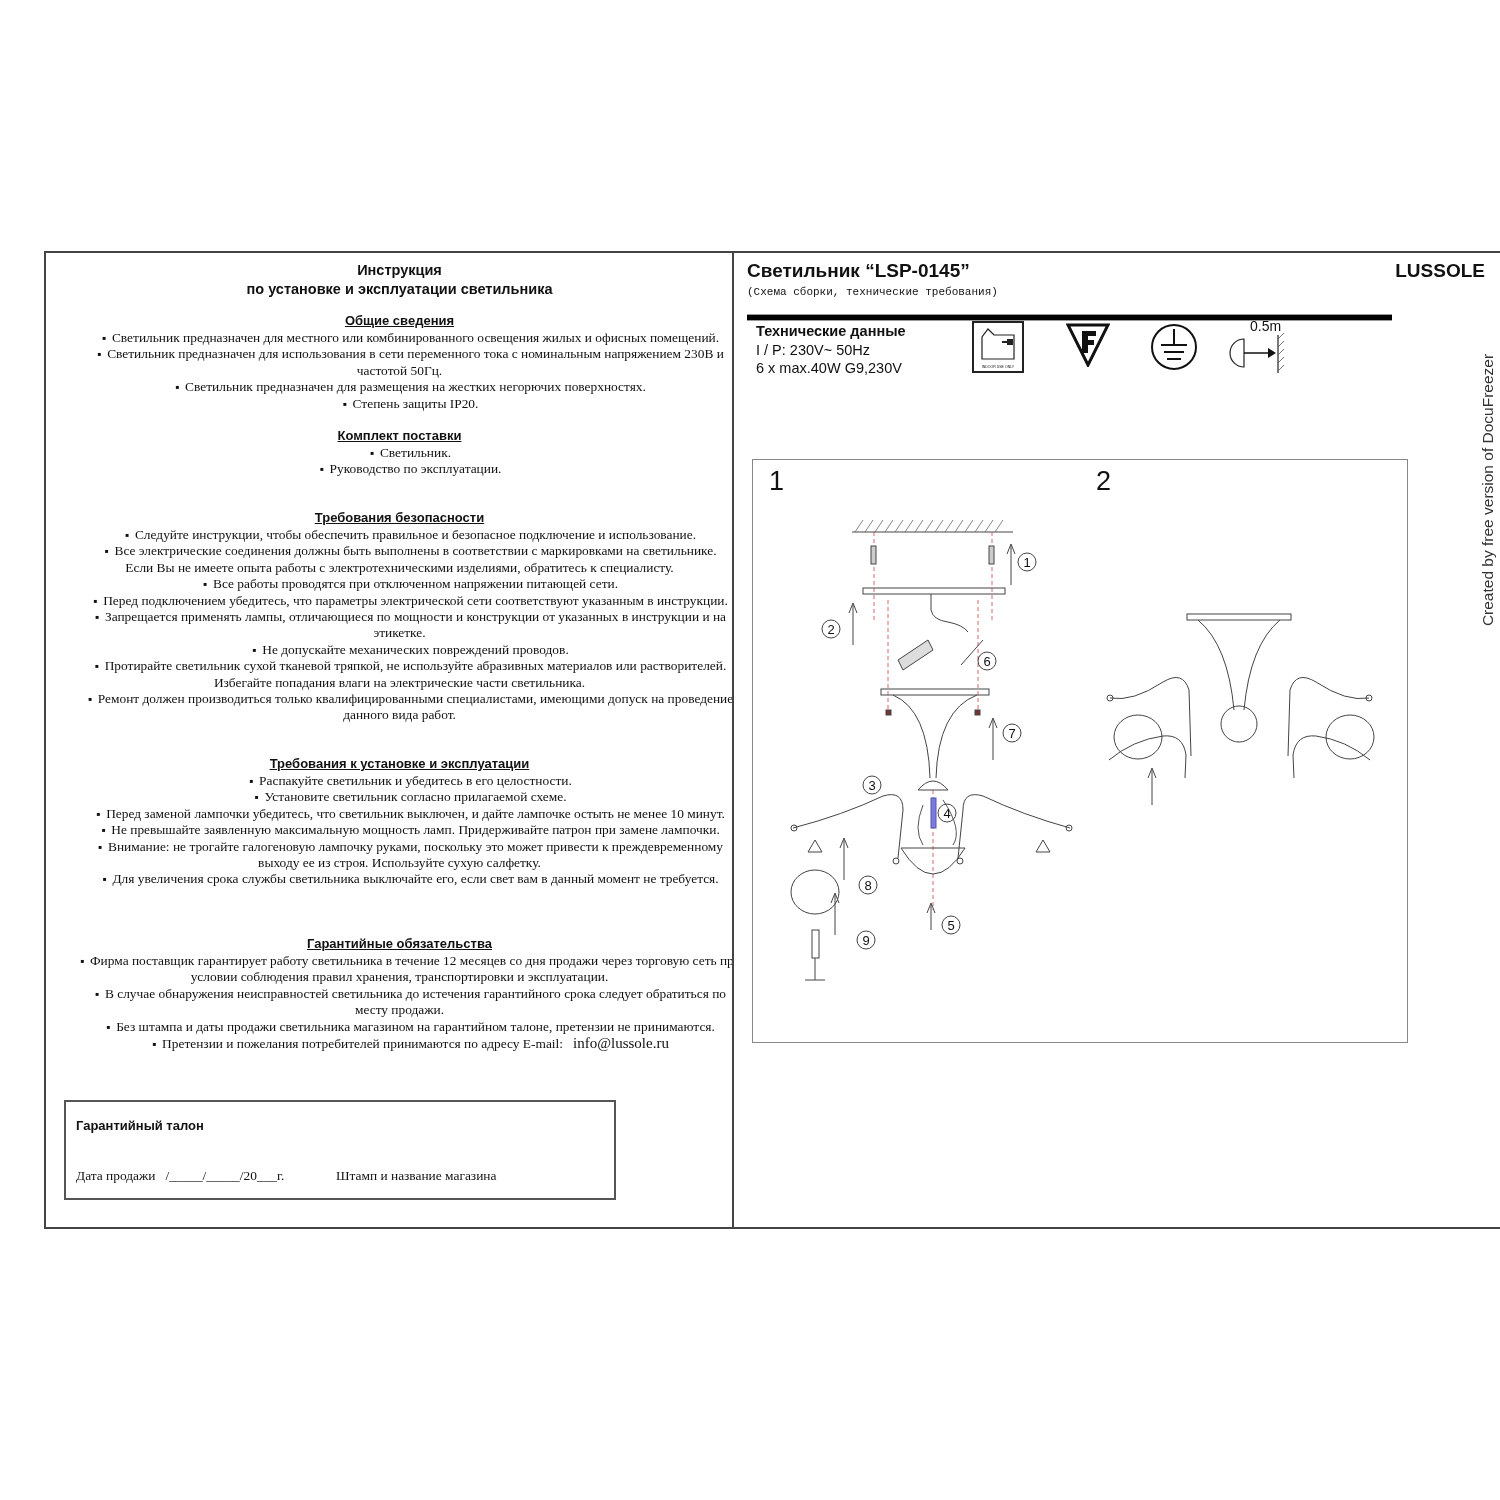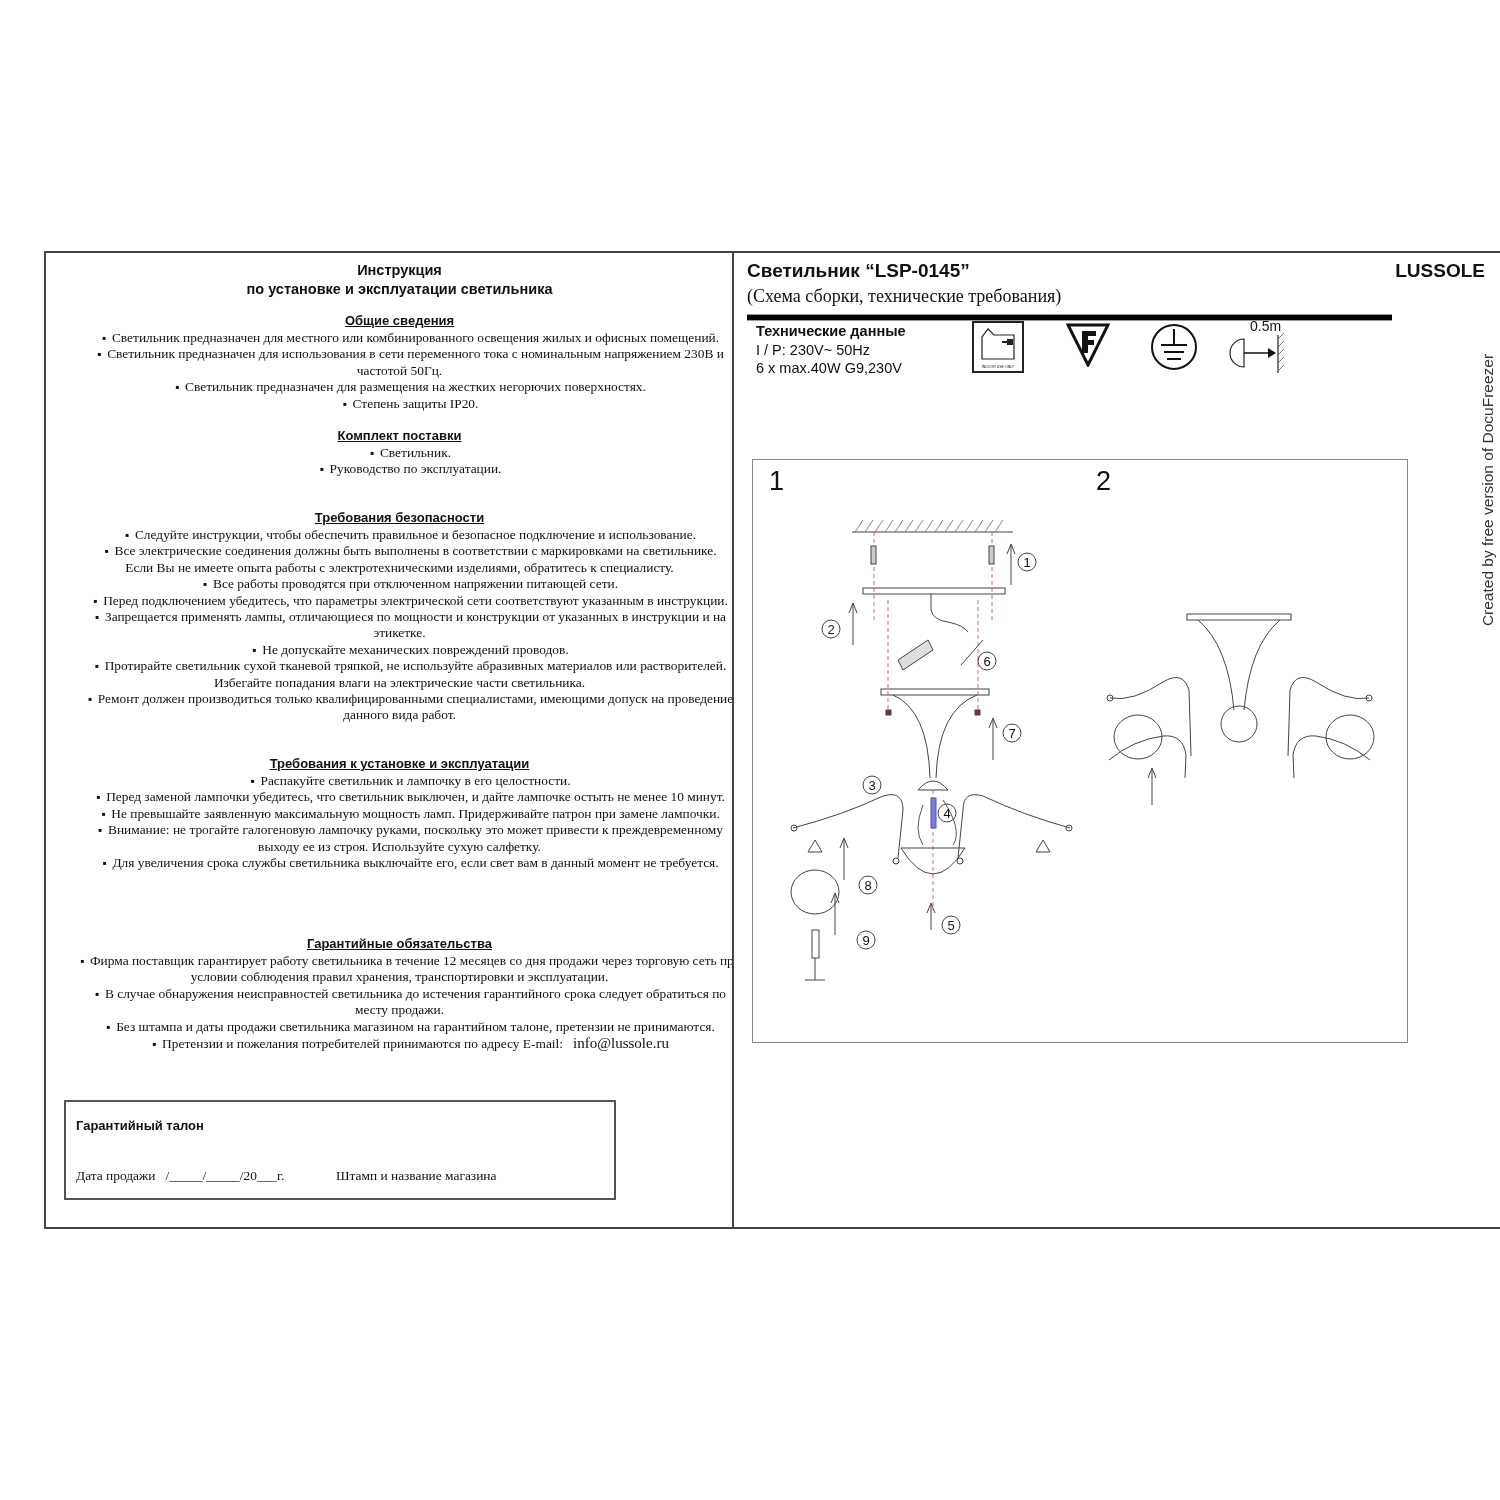--- a/index.html
+++ b/index.html
@@ -15,21 +15,21 @@
     .item::before { content: "\25AA"; display: inline-block; width: 16px; text-indent: 0; margin-left: -1px; font-size: 12px; }
     .email { font-size: 15px; margin-left: 10px; }
 
     .coupon { position: absolute; left: 18px; top: 847px; width: 552px; height: 100px; border: 2px solid #555; box-sizing: border-box; }
     .coupon-title { position: absolute; left: 10px; top: 16px; font-family: "Liberation Sans", sans-serif; font-weight: bold; font-size: 13px; }
     .coupon-date { position: absolute; left: 10px; top: 66px; font-family: "Liberation Serif", serif; font-size: 13.4px; white-space: pre; }
     .coupon-stamp { position: absolute; left: 270px; top: 66px; font-family: "Liberation Serif", serif; font-size: 13.4px; }
 
     .prod-title { position: absolute; left: 13px; top: 7px; font-family: "Liberation Sans", sans-serif; font-weight: bold; font-size: 19px; }
     .brand { position: absolute; right: 36px; top: 7px; font-family: "Liberation Sans", sans-serif; font-weight: bold; font-size: 19px; }
-    .prod-sub { position: absolute; left: 13px; top: 33px; font-family: Liberation Serif, serif; font-size: 18px; }
+    .prod-sub { position: absolute; left: 13px; top: 33px; font-family: Liberation Mono, monospace; font-size: 11px; }
     .rule { position: absolute; left: 13px; width: 645px; top: 61px; height: 5px; background: #000; border-top: 1px solid #999; border-bottom: 1px solid #999; }
     .tech { position: absolute; left: 22px; top: 69px; font-family: "Liberation Sans", sans-serif; font-size: 14.5px; line-height: 18.5px; }
     .tech-h { font-weight: bold; }
 
     .sym { position: absolute; top: 68px; }
     .sym-indoor { left: 238px; top: 68px; width: 52px; height: 52px; border: 2px solid #222; box-sizing: border-box; }
     .sym-indoor .lbl { position: absolute; bottom: 2px; left: 0; right: 0; font-family: "Liberation Sans", sans-serif; font-size: 3.5px; text-align: center; }
 
     .diagram-box { position: absolute; left: 18px; top: 206px; width: 656px; height: 584px; border: 1px solid #888; box-sizing: border-box; }
     .step-num { position: absolute; font-family: "Liberation Sans", sans-serif; font-size: 27px; }
@@ -68,21 +68,22 @@
     <div class="item">Все работы проводятся при отключенном напряжении питающей сети.</div>
     <div class="item">Перед подключением убедитесь, что параметры электрической сети соответствуют указанным в инструкции.</div>
     <div class="item">Запрещается применять лампы, отличающиеся по мощности и конструкции от указанных в инструкции и на этикетке.</div>
     <div class="item">Не допускайте механических повреждений проводов.</div>
     <div class="item">Протирайте светильник сухой тканевой тряпкой, не используйте абразивных материалов или растворителей. Избегайте попадания влаги на электрические части светильника.</div>
     <div class="item">Ремонт должен производиться только квалифицированными специалистами, имеющими допуск на проведение данного вида работ.</div>
   </div>
 
   <div class="sec" style="top:503px">
     <div class="sec-h">Требования к установке и эксплуатации</div>
-    <div class="item">Распакуйте светильник и лампочку в его целостности.</div>
+    <div class="item">Распакуйте светильник и убедитесь в его целостности.</div>
+    <div class="item">Установите светильник согласно прилагаемой схеме.</div>
     <div class="item">Перед заменой лампочки убедитесь, что светильник выключен, и дайте лампочке остыть не менее 10 минут.</div>
     <div class="item">Не превышайте заявленную максимальную мощность ламп. Придерживайте патрон при замене лампочки.</div>
     <div class="item">Внимание: не трогайте галогеновую лампочку руками, поскольку это может привести к преждевременному выходу ее из строя. Используйте сухую салфетку.</div>
     <div class="item">Для увеличения срока службы светильника выключайте его, если свет вам в данный момент не требуется.</div>
   </div>
 
   <div class="sec" style="top:683px">
     <div class="sec-h">Гарантийные обязательства</div>
     <div class="item">Фирма поставщик гарантирует работу светильника в течение 12 месяцев со дня продажи через торговую сеть при условии соблюдения правил хранения, транспортировки и эксплуатации.</div>
     <div class="item">В случае обнаружения неисправностей светильника до истечения гарантийного срока следует обратиться по месту продажи.</div>

